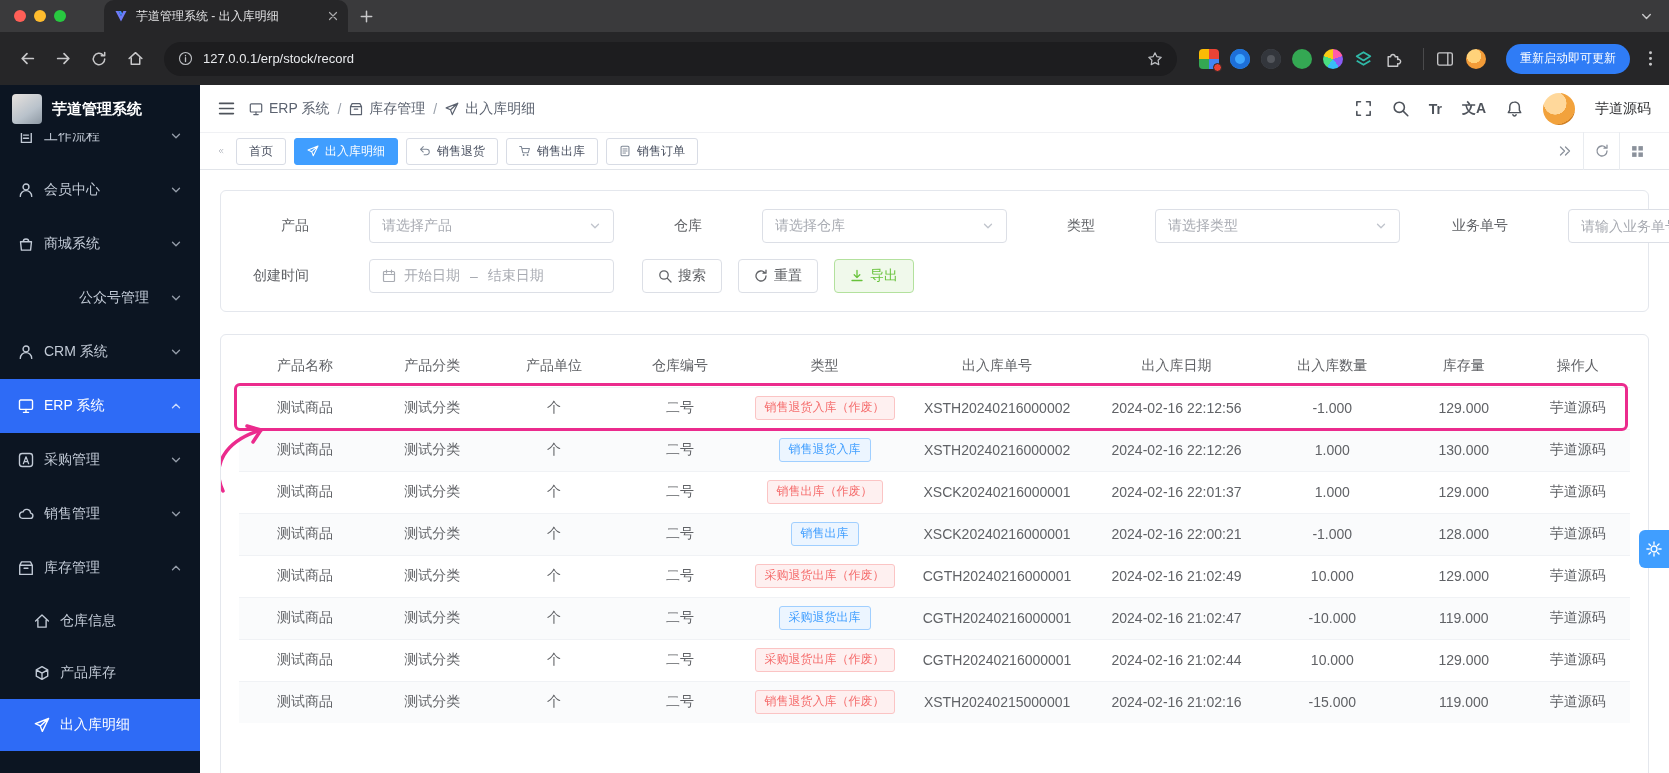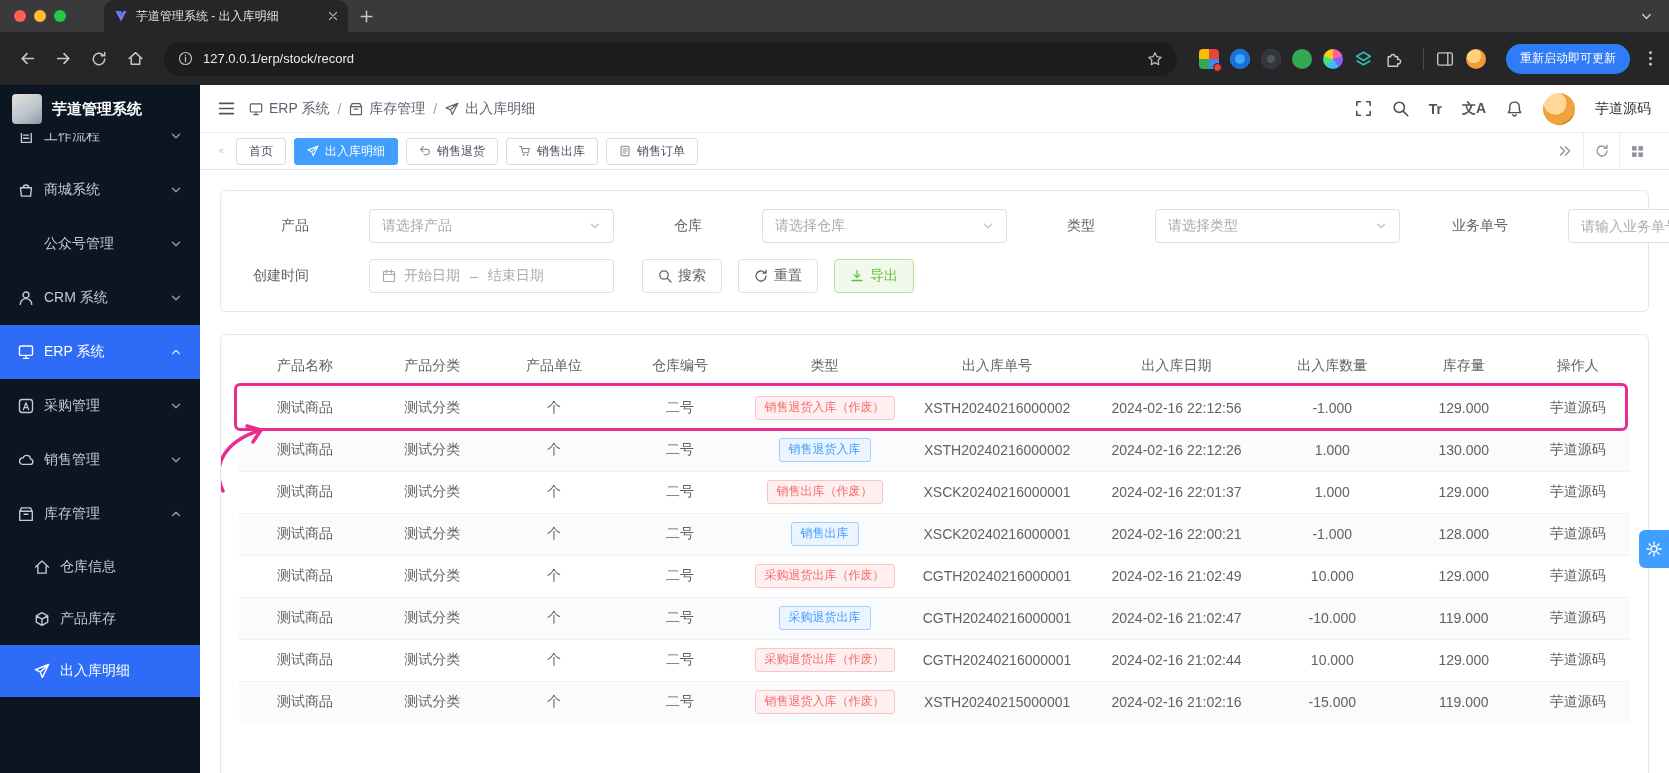--- a/index.html
+++ b/index.html
@@ -46,21 +46,21 @@
     position:relative; z-index:2; background:#0c1522; }
   .logo-avatar { width:30px; height:30px; border-radius:4px;
     background:linear-gradient(145deg,#e7e2de 0%,#b9c2cb 60%,#8d98a3 100%); }
   .logo-title { color:#fff; font-size:15px; font-weight:700; white-space:nowrap; }
   .nav { margin-top:-24px; position:relative; z-index:1; }
   .nav-item { height:54px; display:flex; align-items:center; gap:10px; padding:0 18px;
     color:#c2cad6; font-size:14px; white-space:nowrap; }
   .nav-item .chev { margin-left:auto; opacity:.75; }
   .nav-item.active { background:#2e6bf6; color:#fff; }
   .nav-item.child { height:52px; padding-left:34px; }
-  .nav-item.sub2 { padding-left:44px; }
+  .nav-item.sub2 { padding-left:44px;margin-left:35px; }
 
   .main { flex:1; min-width:0; display:flex; flex-direction:column; background:#fff; }
 
   
   .topbar { height:47px; display:flex; align-items:center; padding:0 18px; gap:14px; color:#4e535b; }
   .crumbs { display:flex; align-items:center; gap:8px; font-size:14px; color:#5c6370; }
   .crumb { display:flex; align-items:center; gap:6px; }
   .crumb-sep { color:#9aa1ab; }
   .topbar-right { margin-left:auto; display:flex; align-items:center; gap:20px; }
   .txt-icon { font-size:14px; font-weight:600; color:#4e535b; }
@@ -355,20 +355,29 @@
     <div class="logo-row">
       <span class="logo-avatar"></span>
       <span class="logo-title">芋道管理系统</span>
     </div>
     <nav class="nav">
       <div class="nav-item">
         <svg class="icon" width="16" height="16">
             <use href="#i-doc"></use>
           </svg>
         <span>工作流程</span>
+        <svg class="icon chev" width="12" height="12">
+            <use href="#i-chev-down"></use>
+          </svg>
+      </div>
+      <div class="nav-item">
+        <svg class="icon" width="16" height="16">
+            <use href="#i-user"></use>
+          </svg>
+        <span>会员中心</span>
         <svg class="icon chev" width="12" height="12">
             <use href="#i-chev-down"></use>
           </svg>
       </div>
       <div class="nav-item">
         <svg class="icon" width="16" height="16">
             <use href="#i-shop"></use>
           </svg>
         <span>商城系统</span>
         <svg class="icon chev" width="12" height="12">

